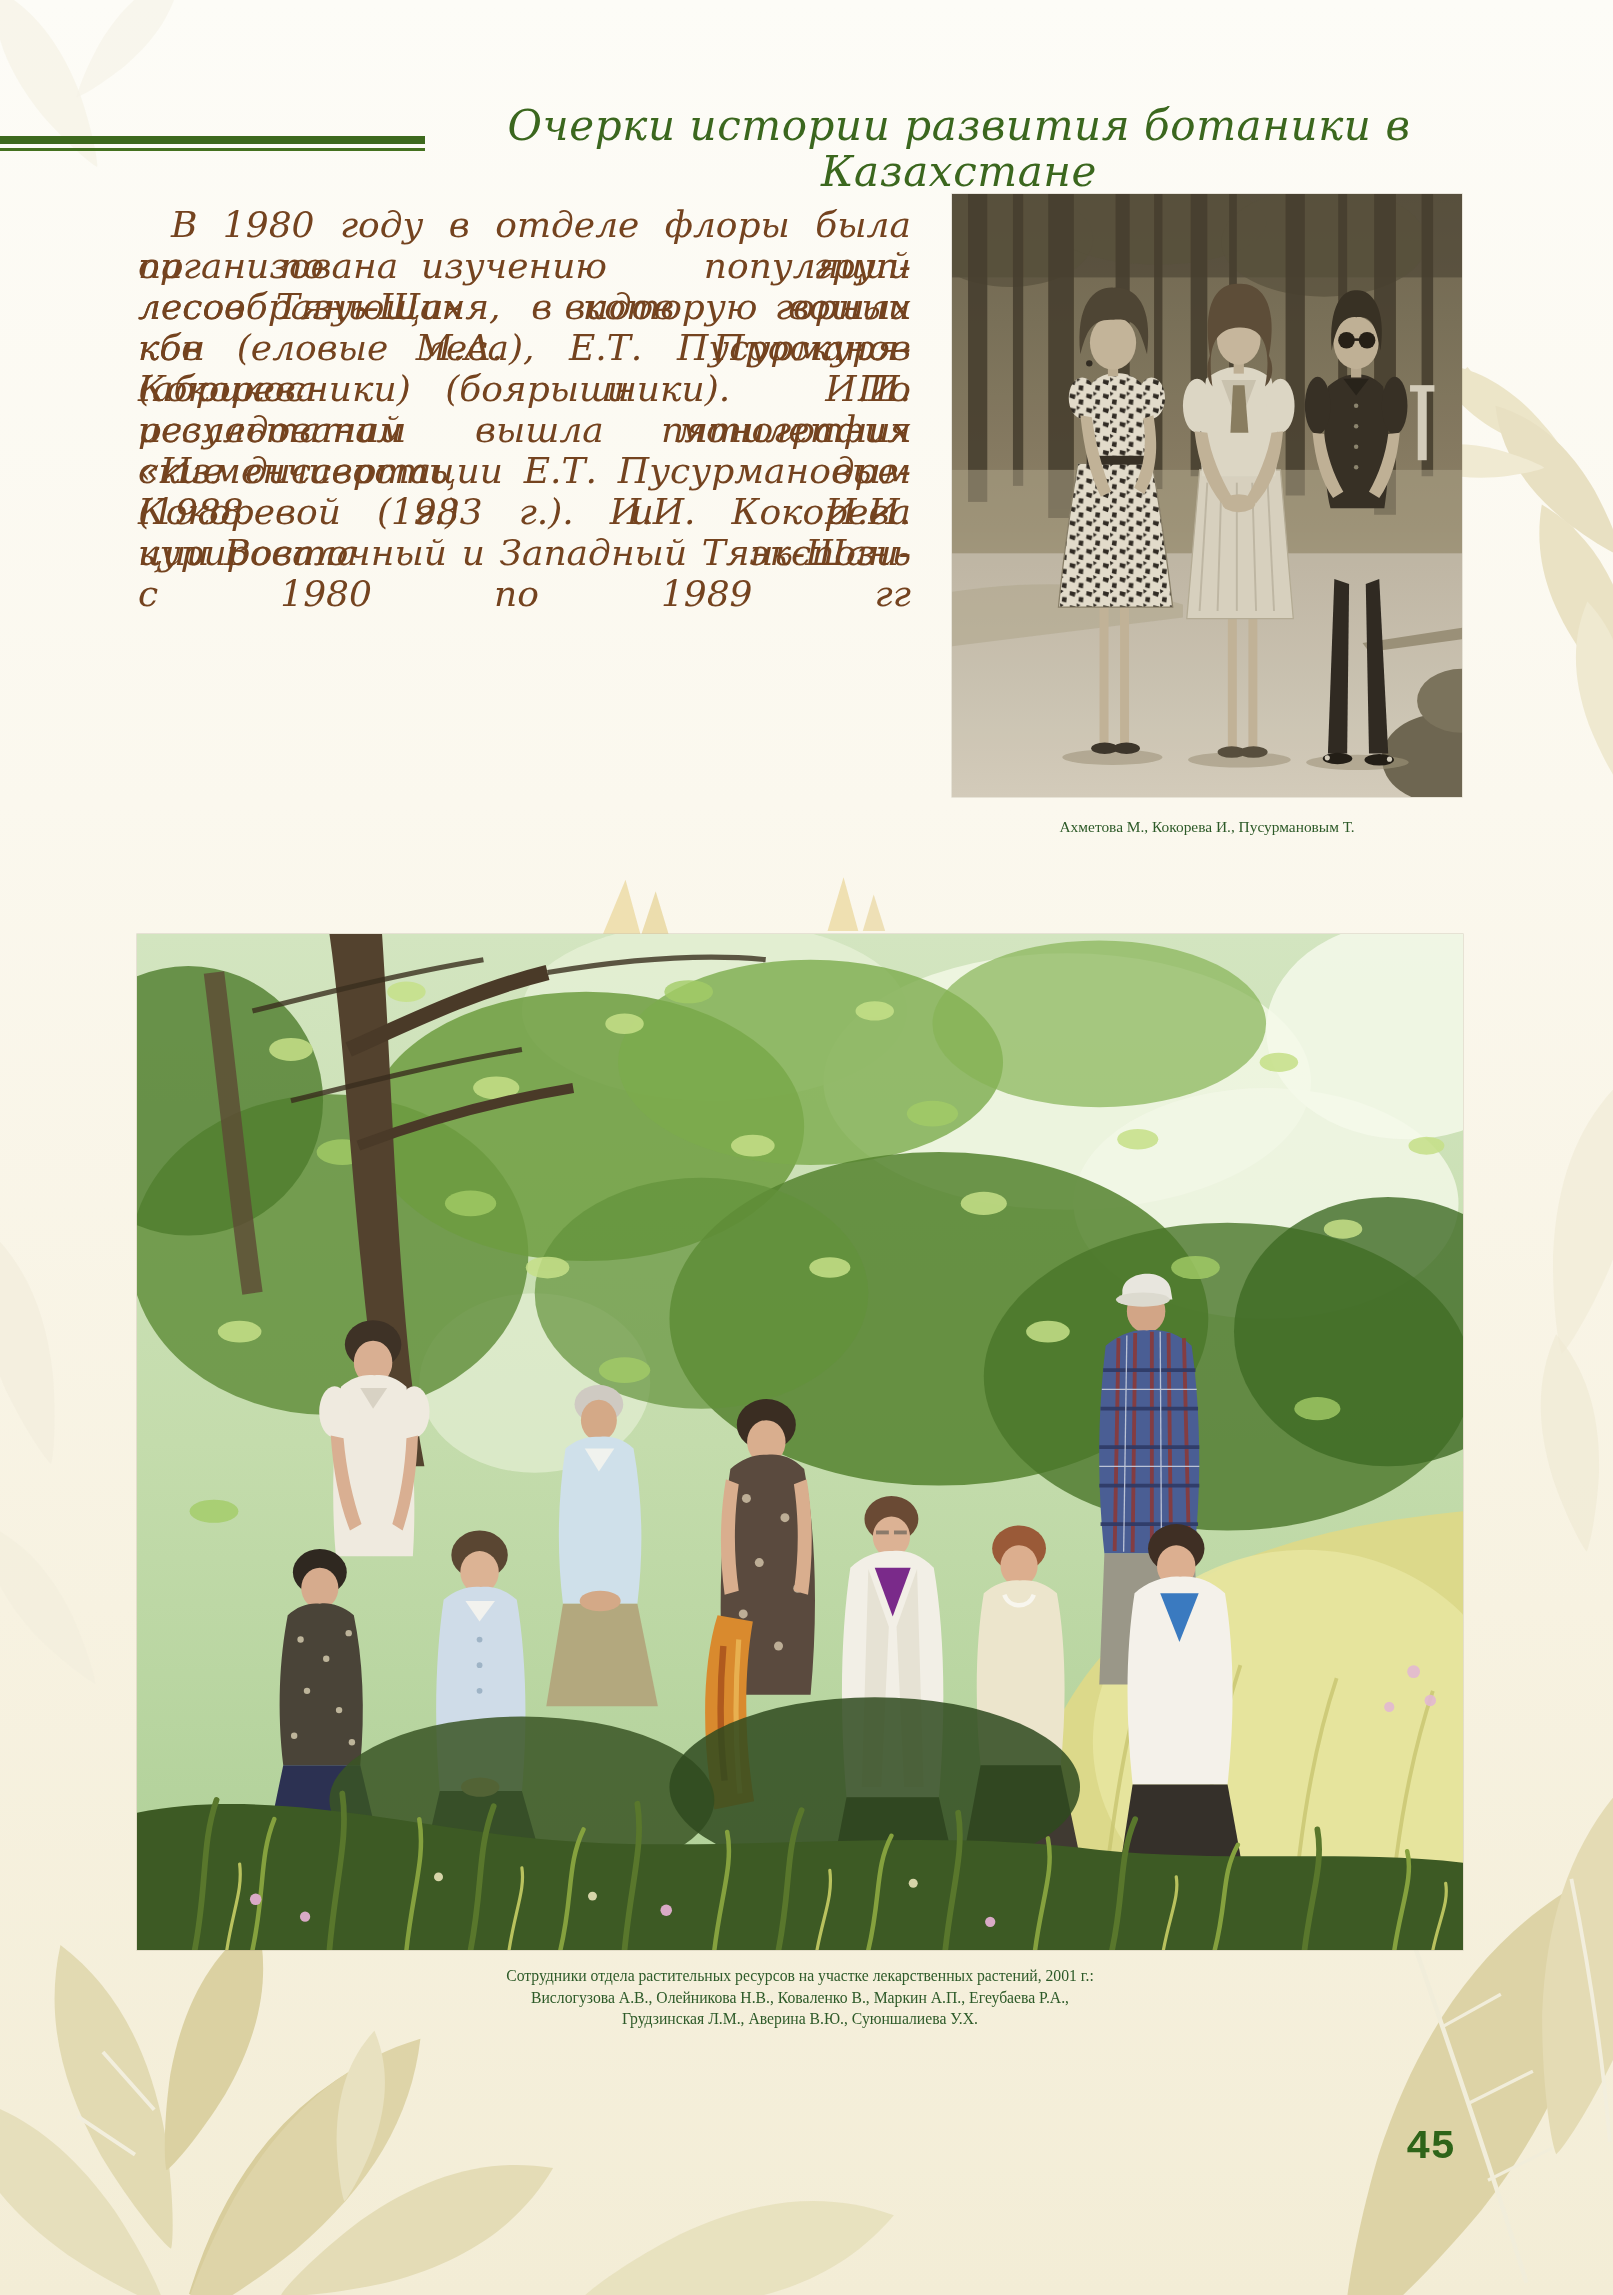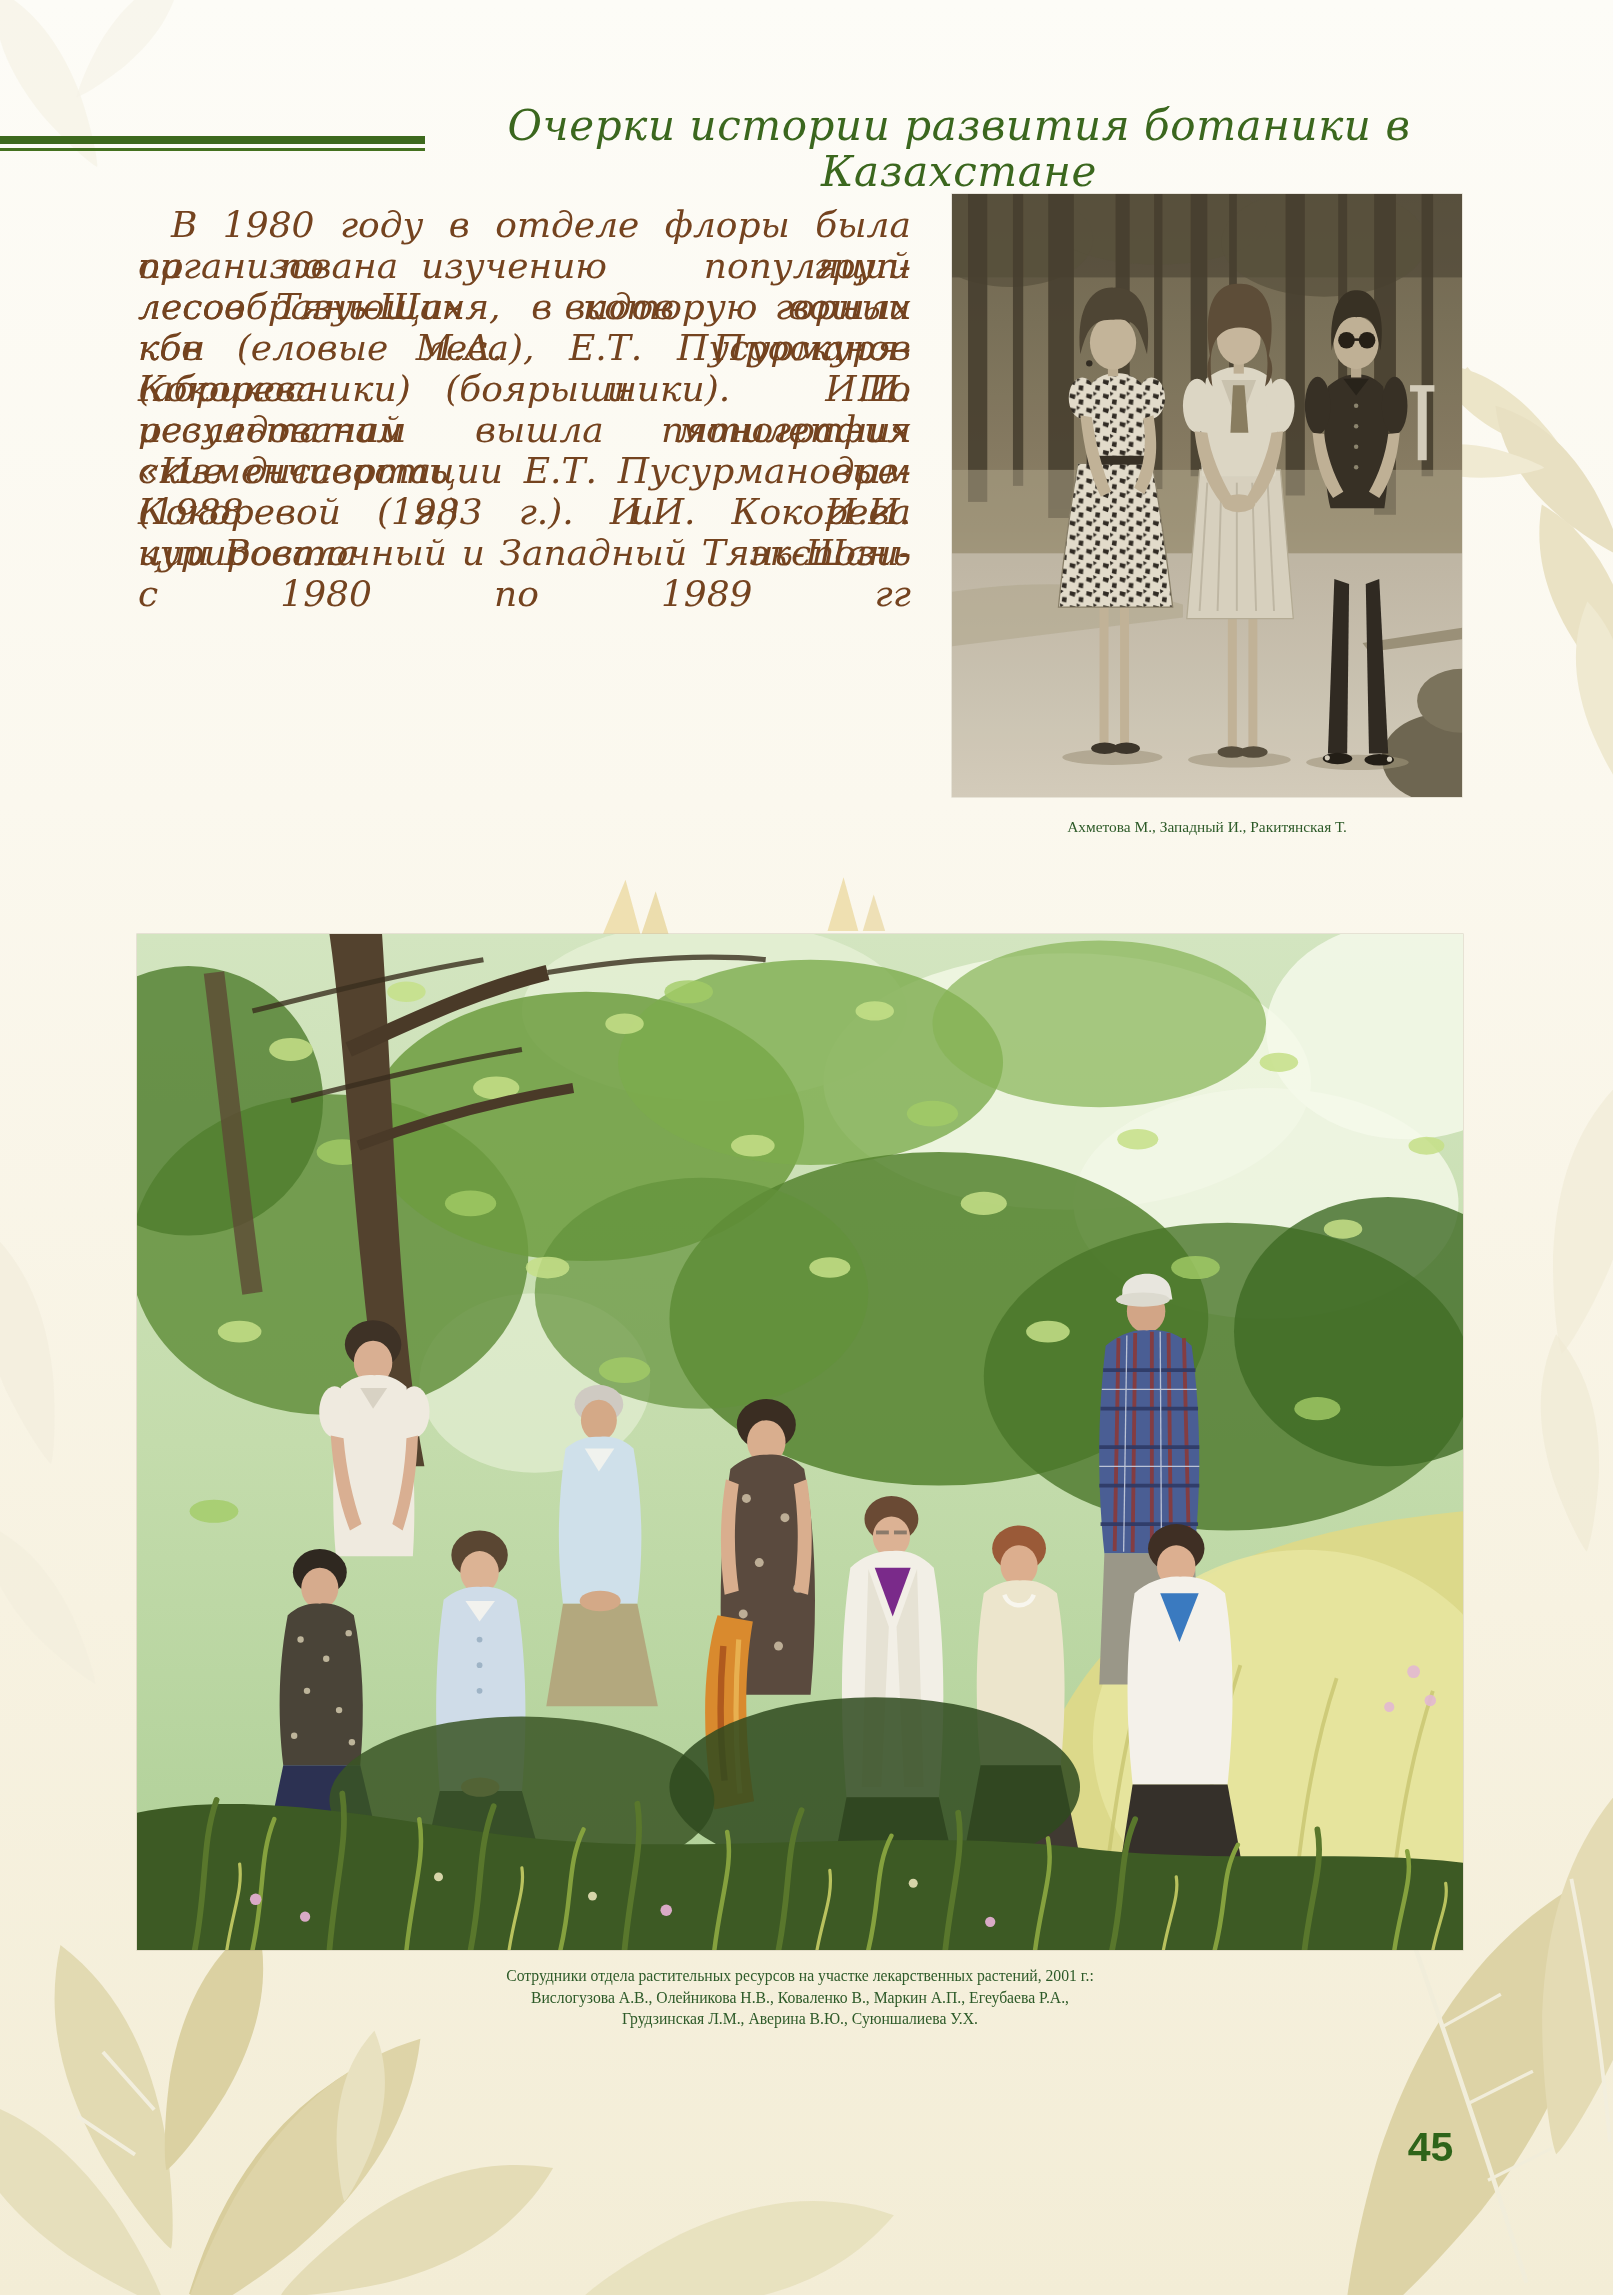--- a/index.html
+++ b/index.html
@@ -32,21 +32,21 @@
     position:absolute;left:952px;top:818px;width:510px;text-align:center;
     font-size:15.4px;color:#2d5a28;font-family:"Liberation Serif",serif;
   }
   .caption2{
     position:absolute;left:137px;top:1965px;width:1326px;text-align:center;
     font-size:15.7px;line-height:21.5px;color:#2d5a28;font-family:"Liberation Serif",serif;
   }
   .pagenum{
     position:absolute;left:1379px;top:2124px;width:103px;text-align:center;
     font-size:41px;font-weight:bold;color:#2e6419;
-    font-family:Liberation Sans, sans-serif;
+    font-family:Liberation Mono, monospace;
   }
 </style>
 </head>
 <body>
 
 <div class="page">
 
   <svg class="decor" width="1614" height="2295" viewBox="0 0 2516 3579">
     <defs>
       <path id="leaf" d="M0,-90 C26,-58 34,-20 24,28 C16,60 4,86 0,90 C-4,86 -16,60 -24,28 C-34,-20 -26,-58 0,-90 Z"></path>
@@ -231,21 +231,21 @@
           <rect x="622" y="262" width="16" height="24" fill="#bcad93"></rect>
           <ellipse cx="630" cy="232" rx="35" ry="41" fill="#c4b59b"></ellipse>
           <circle cx="615" cy="228" r="13" fill="#211c15"></circle>
           <circle cx="647" cy="228" r="13" fill="#211c15"></circle>
           <rect x="624" y="225" width="14" height="4" fill="#211c15"></rect>
           <path d="M592,244 C586,170 612,148 630,150 C652,148 678,174 668,244 C660,204 654,190 630,192 C606,190 598,212 592,244 Z" fill="#352e23"></path>
         </g>
         <rect width="795" height="940" fill="#7a6a48" opacity="0.06"></rect>
       </svg>
     </figure>
-    <div class="caption1">Ахметова М., Западный И., Ракитянская Т.</div>
+    <div class="caption1">Ахметова М., Кокорева И., Пусурмановым Т.</div>
 
     <figure class="photo photo2" style="margin:0">
       <svg viewBox="0 0 2067 1584" preserveAspectRatio="none">
         <defs>
           <linearGradient id="p2bg" x1="0" y1="0" x2="0" y2="1">
             <stop offset="0" stop-color="#d3e5c0"></stop>
             <stop offset="0.5" stop-color="#c4dcac"></stop>
             <stop offset="1" stop-color="#aecf96"></stop>
           </linearGradient>
         </defs>

